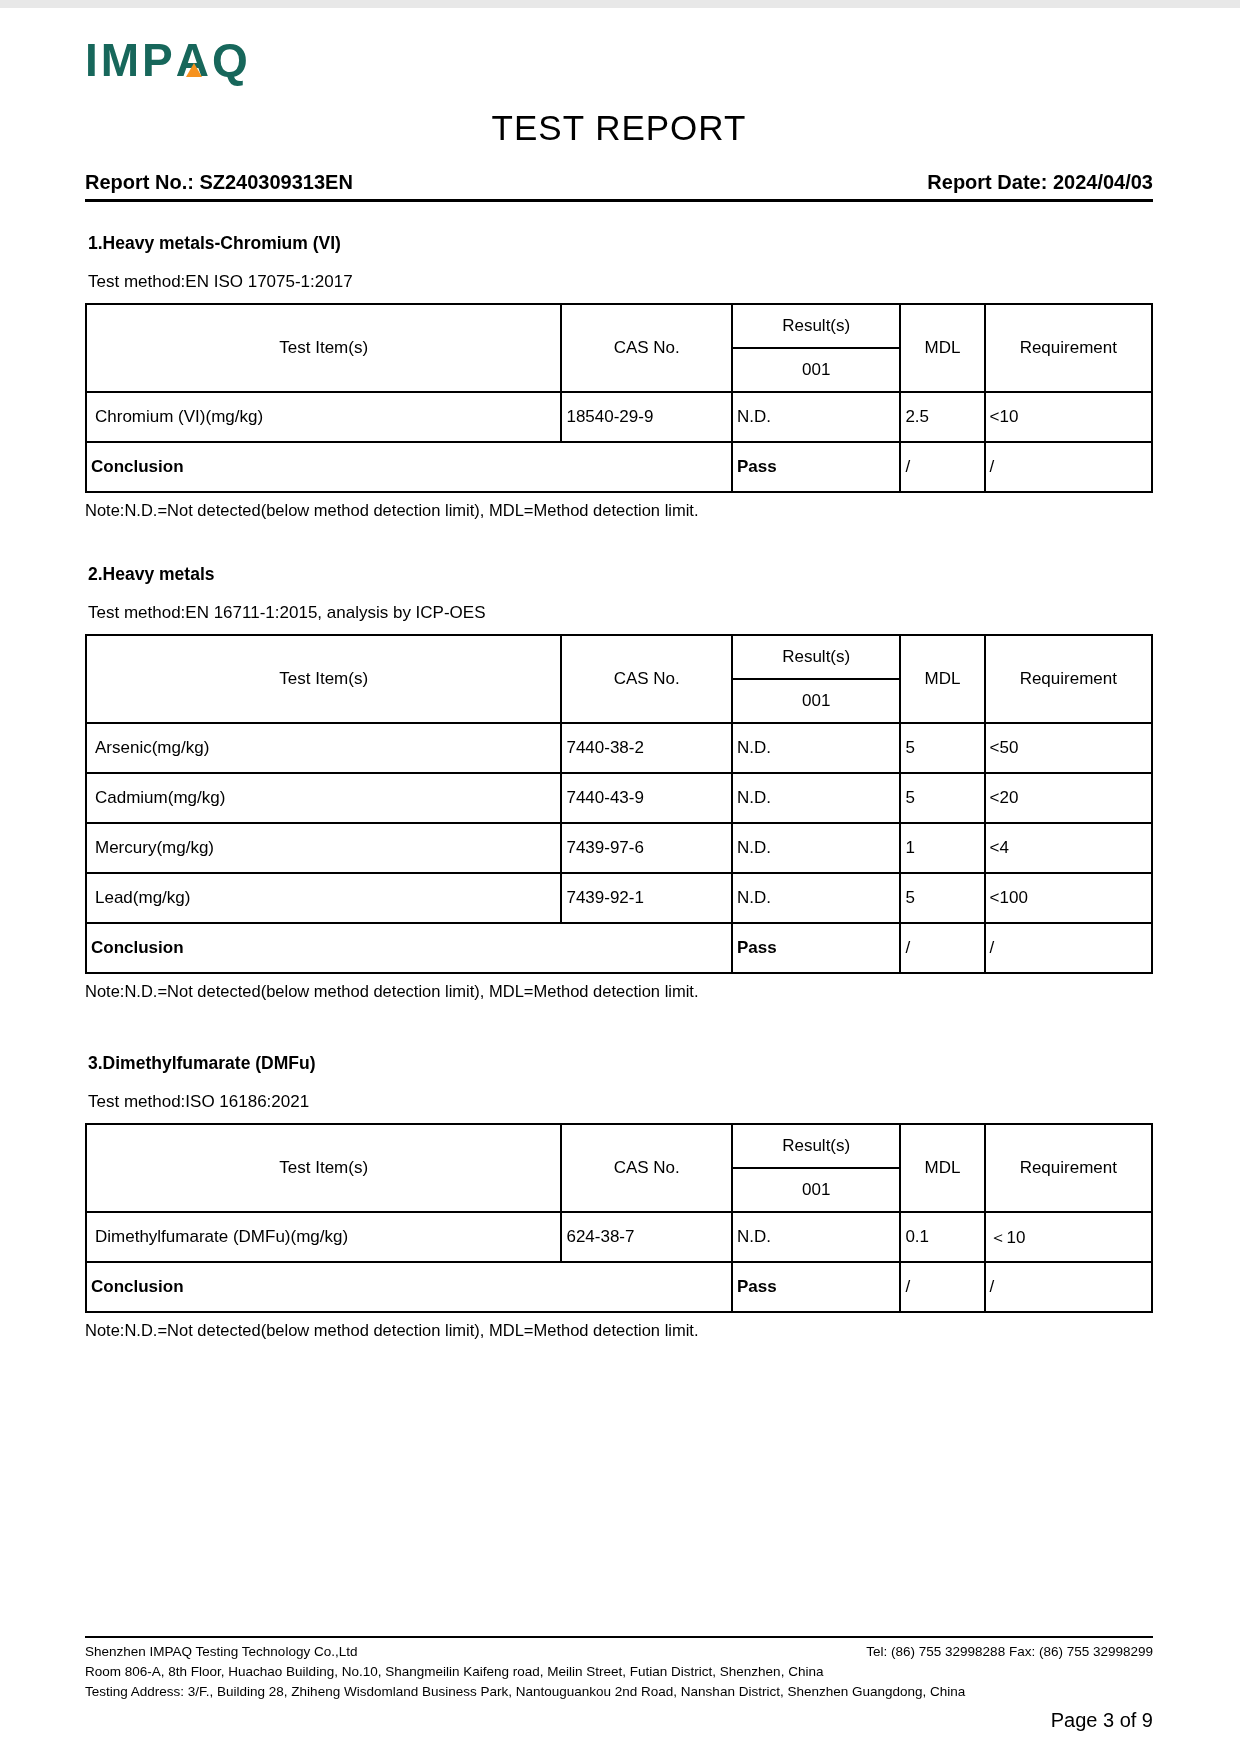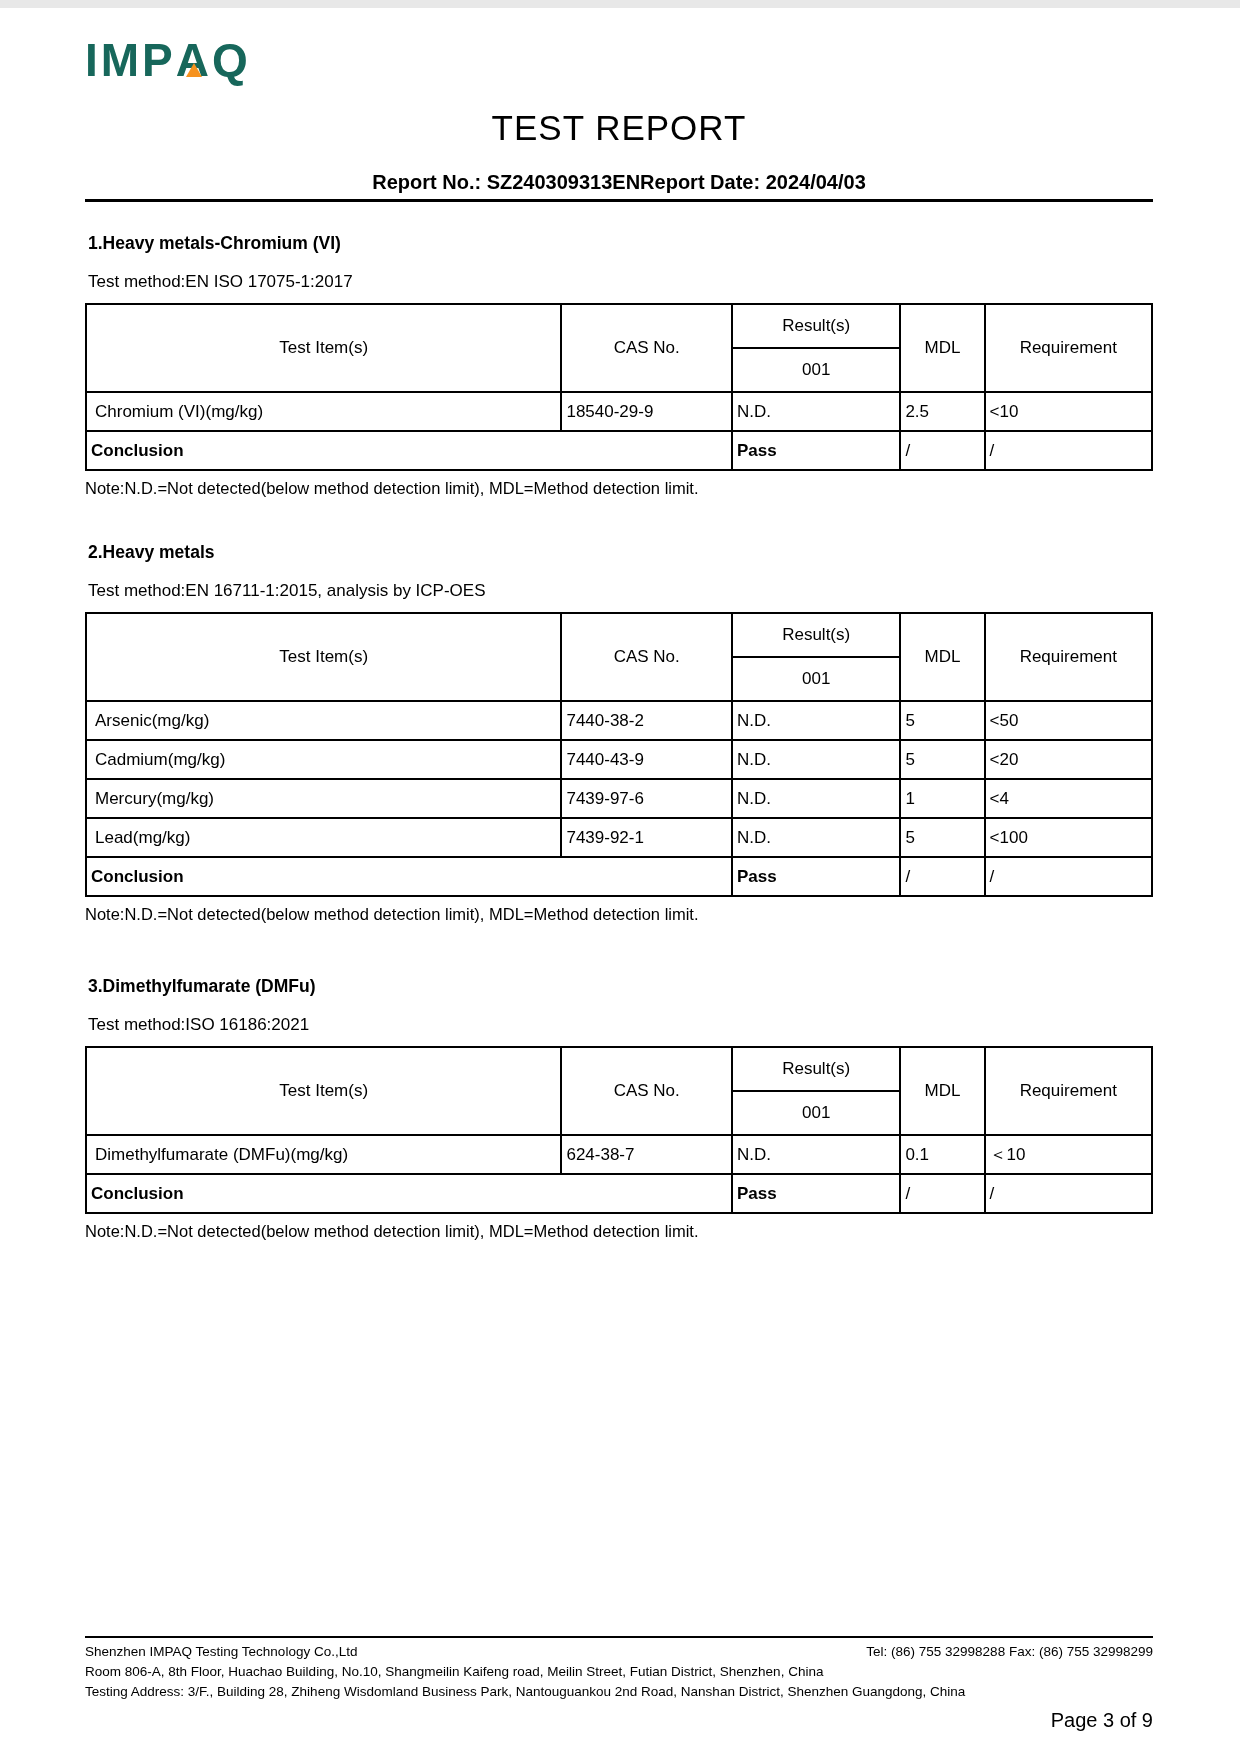--- a/index.html
+++ b/index.html
@@ -28,21 +28,21 @@
     border-left:8px solid transparent; border-right:8px solid transparent;
     border-bottom:14px solid #F6921E;
   }
 
   
   .doc-title {
     text-align:center; font-size:35px; font-weight:normal;
     letter-spacing:1px; margin-top:20px; line-height:40px;
   }
   .report-row {
-    display:flex; justify-content:center;
+    display:flex; justify-content:space-between;
     margin-top:22px; font-size:20px; font-weight:bold; line-height:24px;
   }
   .head-rule { margin-top:5px; border-top:3px solid #000; }
 
   
   .section-heading { margin-top:31px; font-size:17.5px; font-weight:bold; line-height:20px; padding-left:3px; }
   .sec2 .section-heading { margin-top:44px; }
   .sec3 .section-heading { margin-top:52px; }
   .method { margin-top:19px; font-size:17px; line-height:20px; padding-left:3px; }
 
@@ -53,21 +53,21 @@
   .result-table col.c-item { width:44.6%; }
   .result-table col.c-cas  { width:16.0%; }
   .result-table col.c-res  { width:15.8%; }
   .result-table col.c-mdl  { width:7.9%;  }
   .result-table col.c-req  { width:15.7%; }
   .result-table th, .result-table td {
     border:2px solid #000; font-size:17px; font-weight:normal;
     vertical-align:middle; padding:2px 4px;
   }
   .result-table thead th { height:44px; }
-  .result-table tbody td { height:39px; }
+  .result-table tbody td { height:50px; }
   .cell-item { text-align:left !important; padding-left:8px !important; }
   .bold { font-weight:bold !important; }
 
   .note { margin-top:7px; font-size:16.5px; line-height:20px; }
 
   
   .footer { position:absolute; left:85px; right:87px; bottom:30px; }
   .footer-rule { border-top:2px solid #000; margin-bottom:4px; }
   .footer-line { font-size:13.5px; line-height:20px; }
   .footer-line-1 { display:flex; justify-content:space-between; }

